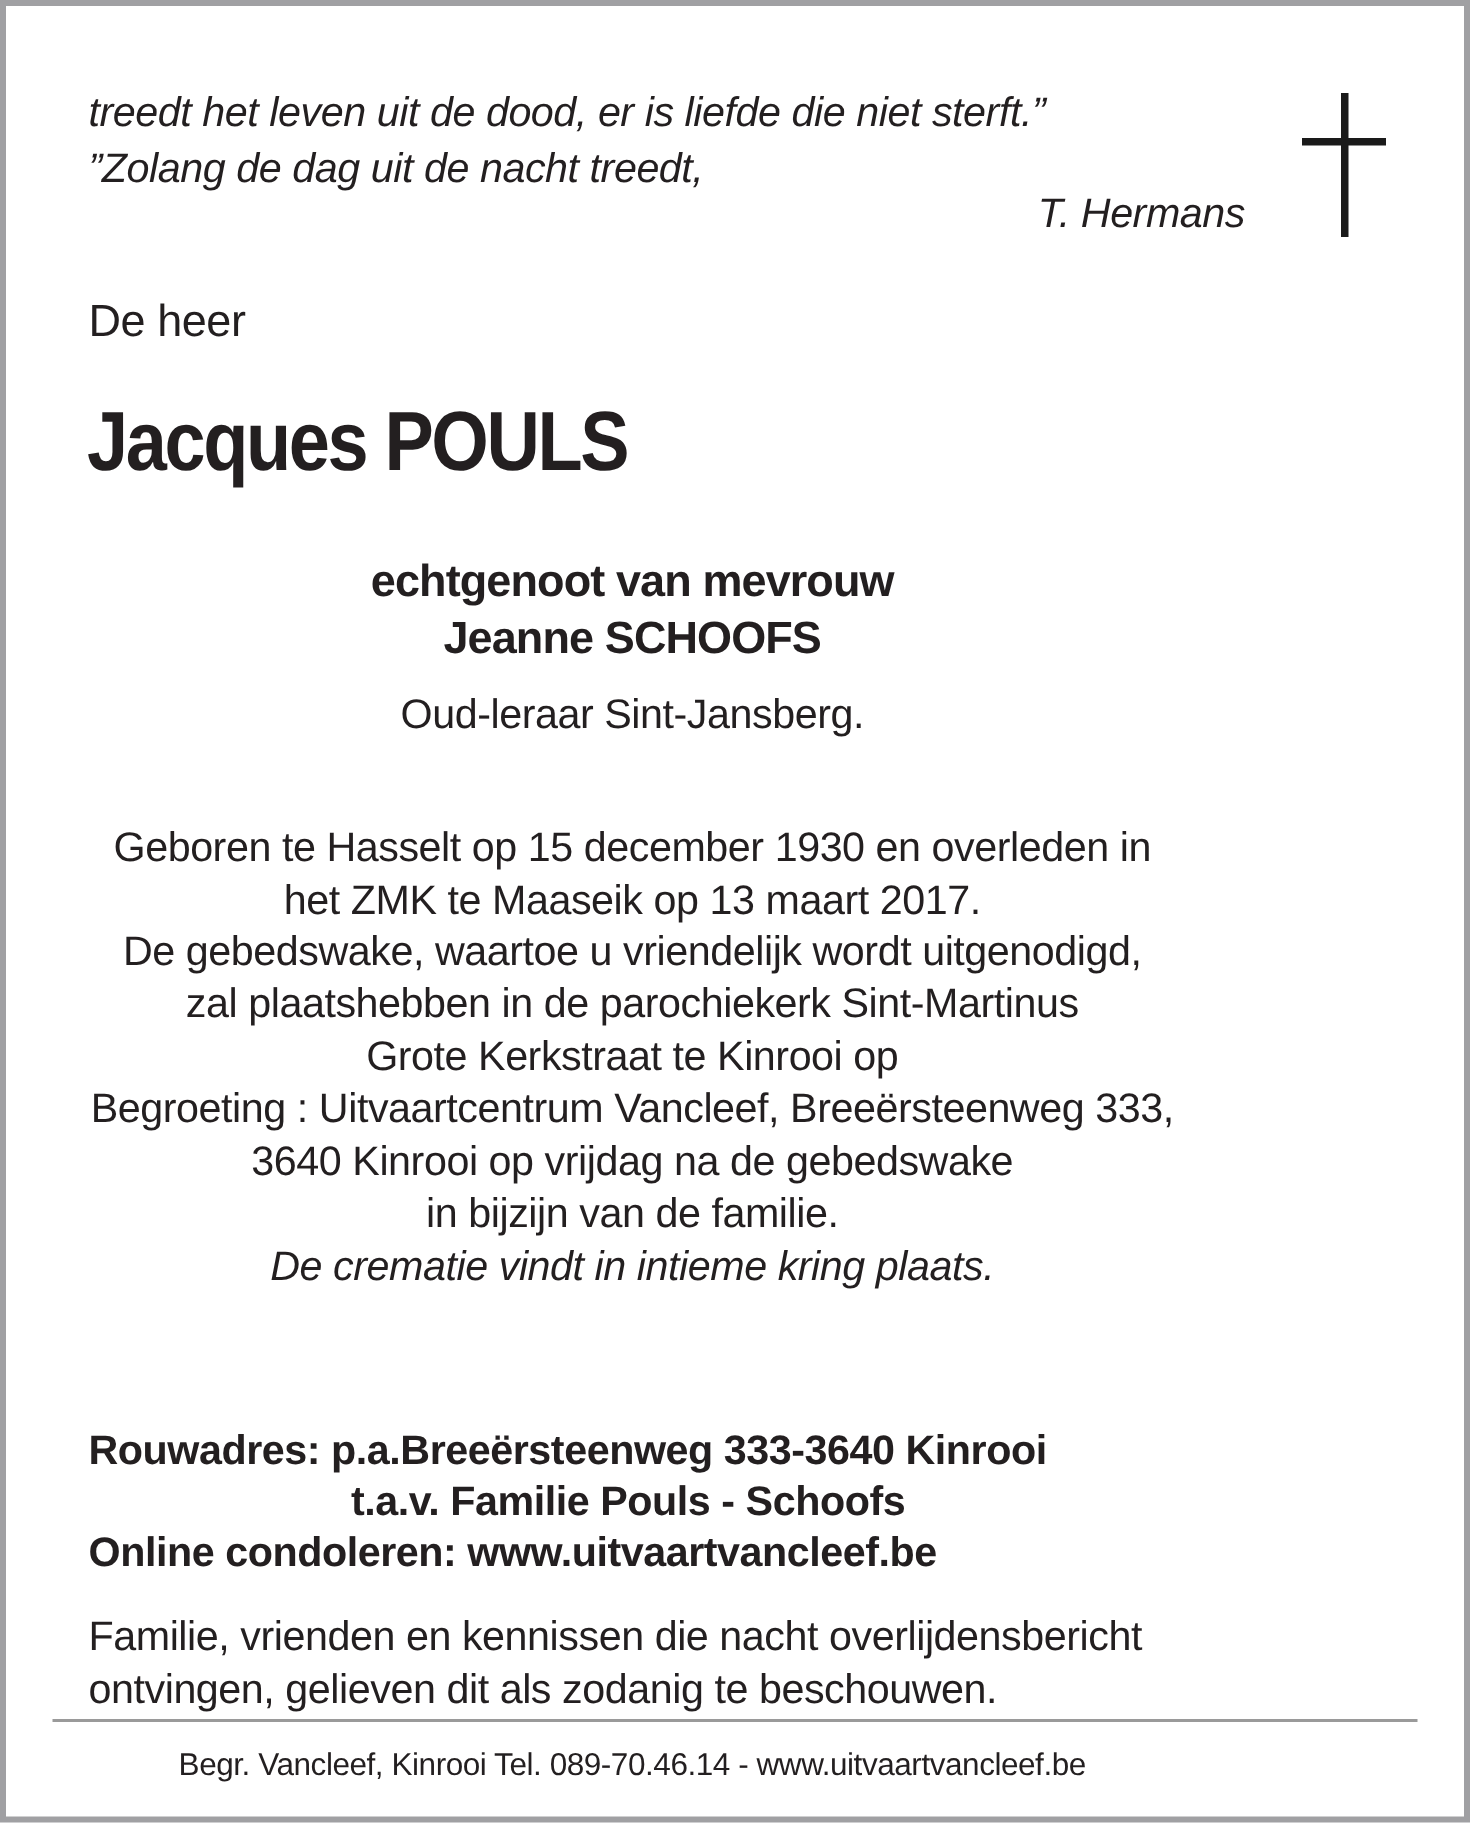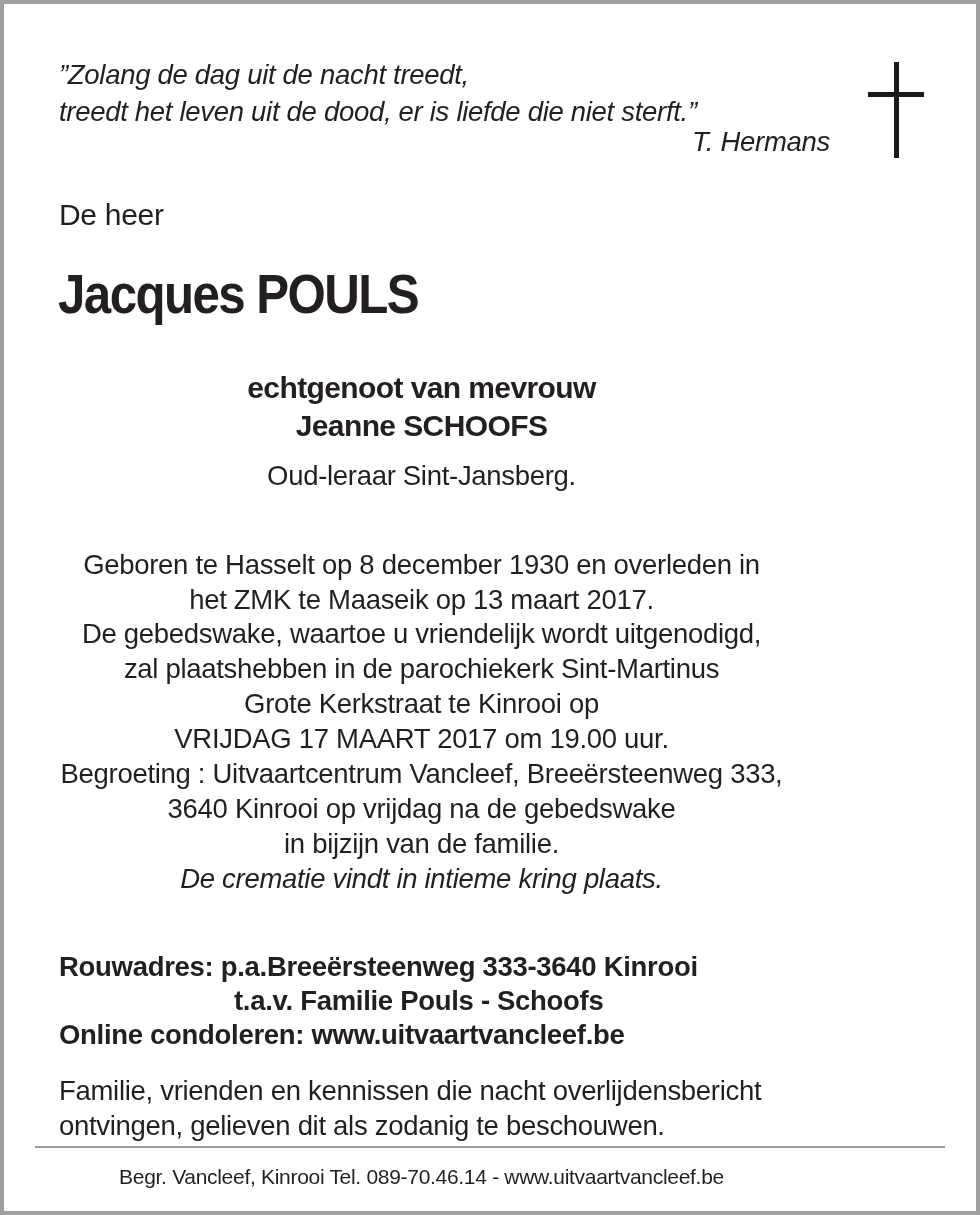--- a/index.html
+++ b/index.html
@@ -92,50 +92,49 @@
       line-height: 26px;
       letter-spacing: -0.3px;
     }
   </style>
 </head>
 <body>
 
 <div class="page">
 
   <div class="abs quote">
+    <div>treedt het leven uit de dood, er is liefde die niet sterft.”</div>
     <div>”Zolang de dag uit de nacht treedt,</div>
-    <div>treedt het leven uit de dood, er is liefde die niet sterft.”</div>
   </div>
   <div class="abs quote-author">T. Hermans</div>
 
   <div class="abs cross">
     <div class="v"></div>
     <div class="h"></div>
   </div>
 
   <div class="abs title-prefix">De heer</div>
   <div class="abs name">Jacques POULS</div>
 
   <div class="center spouse">
     <span class="l">echtgenoot van mevrouw</span>
     <span class="l">Jeanne SCHOOFS</span>
   </div>
 
   <div class="center occupation">Oud-leraar Sint-Jansberg.</div>
 
   <div class="center birth">
-    <div>Geboren te Hasselt op 8 december 1930 en overleden in</div>
+    <div>Geboren te Hasselt op 15 december 1930 en overleden in</div>
     <div>het ZMK te Maaseik op 13 maart 2017.</div>
   </div>
 
   <div class="center wake">
     <span>De gebedswake, waartoe u vriendelijk wordt uitgenodigd,</span>
     <span>zal plaatshebben in de parochiekerk Sint-Martinus</span>
     <span>Grote Kerkstraat te Kinrooi op</span>
-    <span>VRIJDAG 17 MAART 2017 om 19.00 uur.</span>
     <span>Begroeting : Uitvaartcentrum Vancleef, Breeërsteenweg 333,</span>
     <span>3640 Kinrooi op vrijdag na de gebedswake</span>
     <span>in bijzijn van de familie.</span>
     <span class="it">De crematie vindt in intieme kring plaats.</span>
   </div>
 
   <div class="left-block addr">
     <span>Rouwadres: p.a.Breeërsteenweg 333-3640 Kinrooi</span>
     <span class="indent">t.a.v. Familie Pouls - Schoofs</span>
     <span>Online condoleren: www.uitvaartvancleef.be</span>

